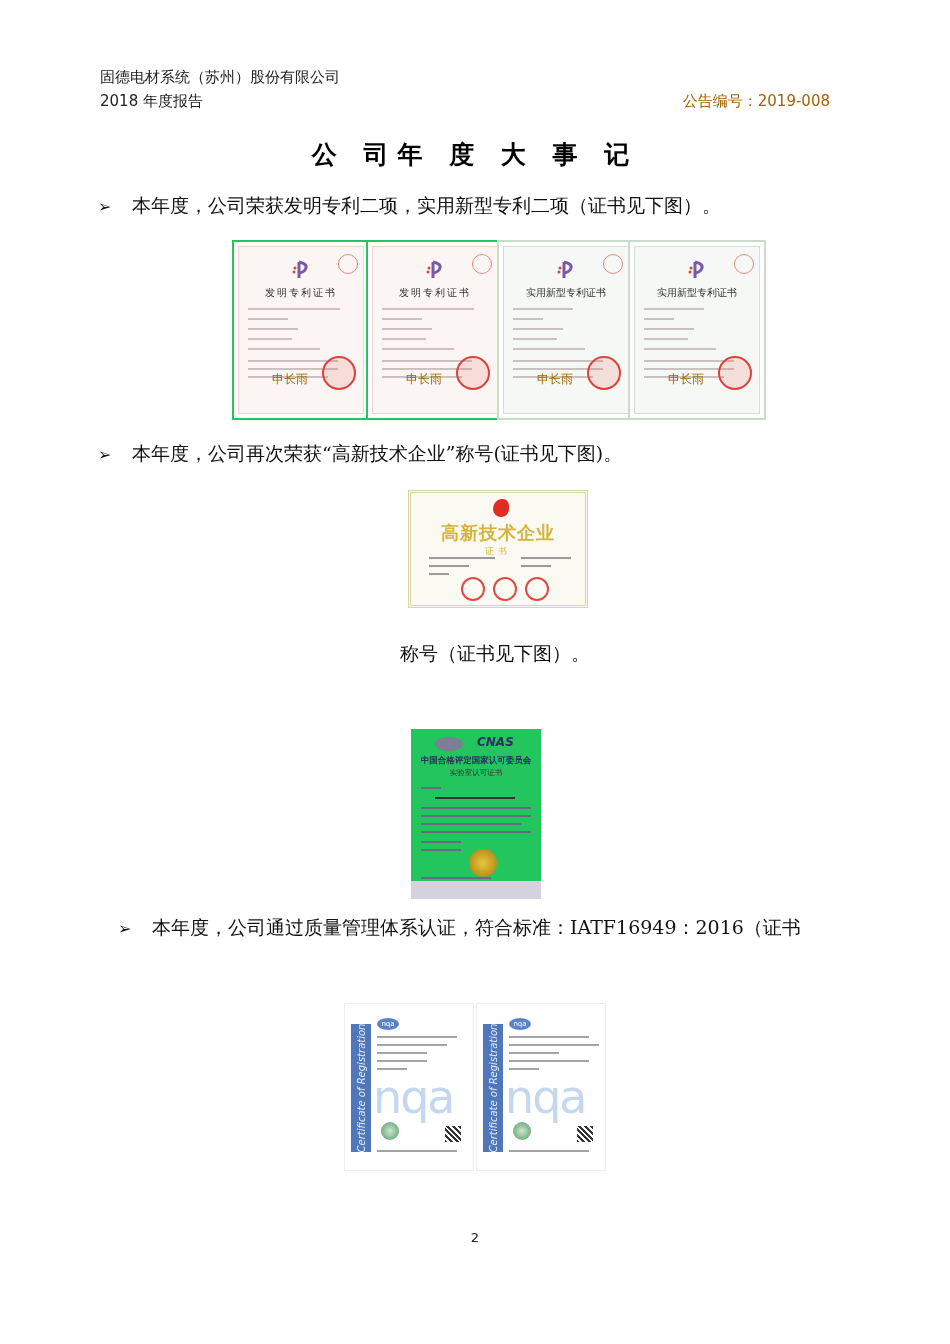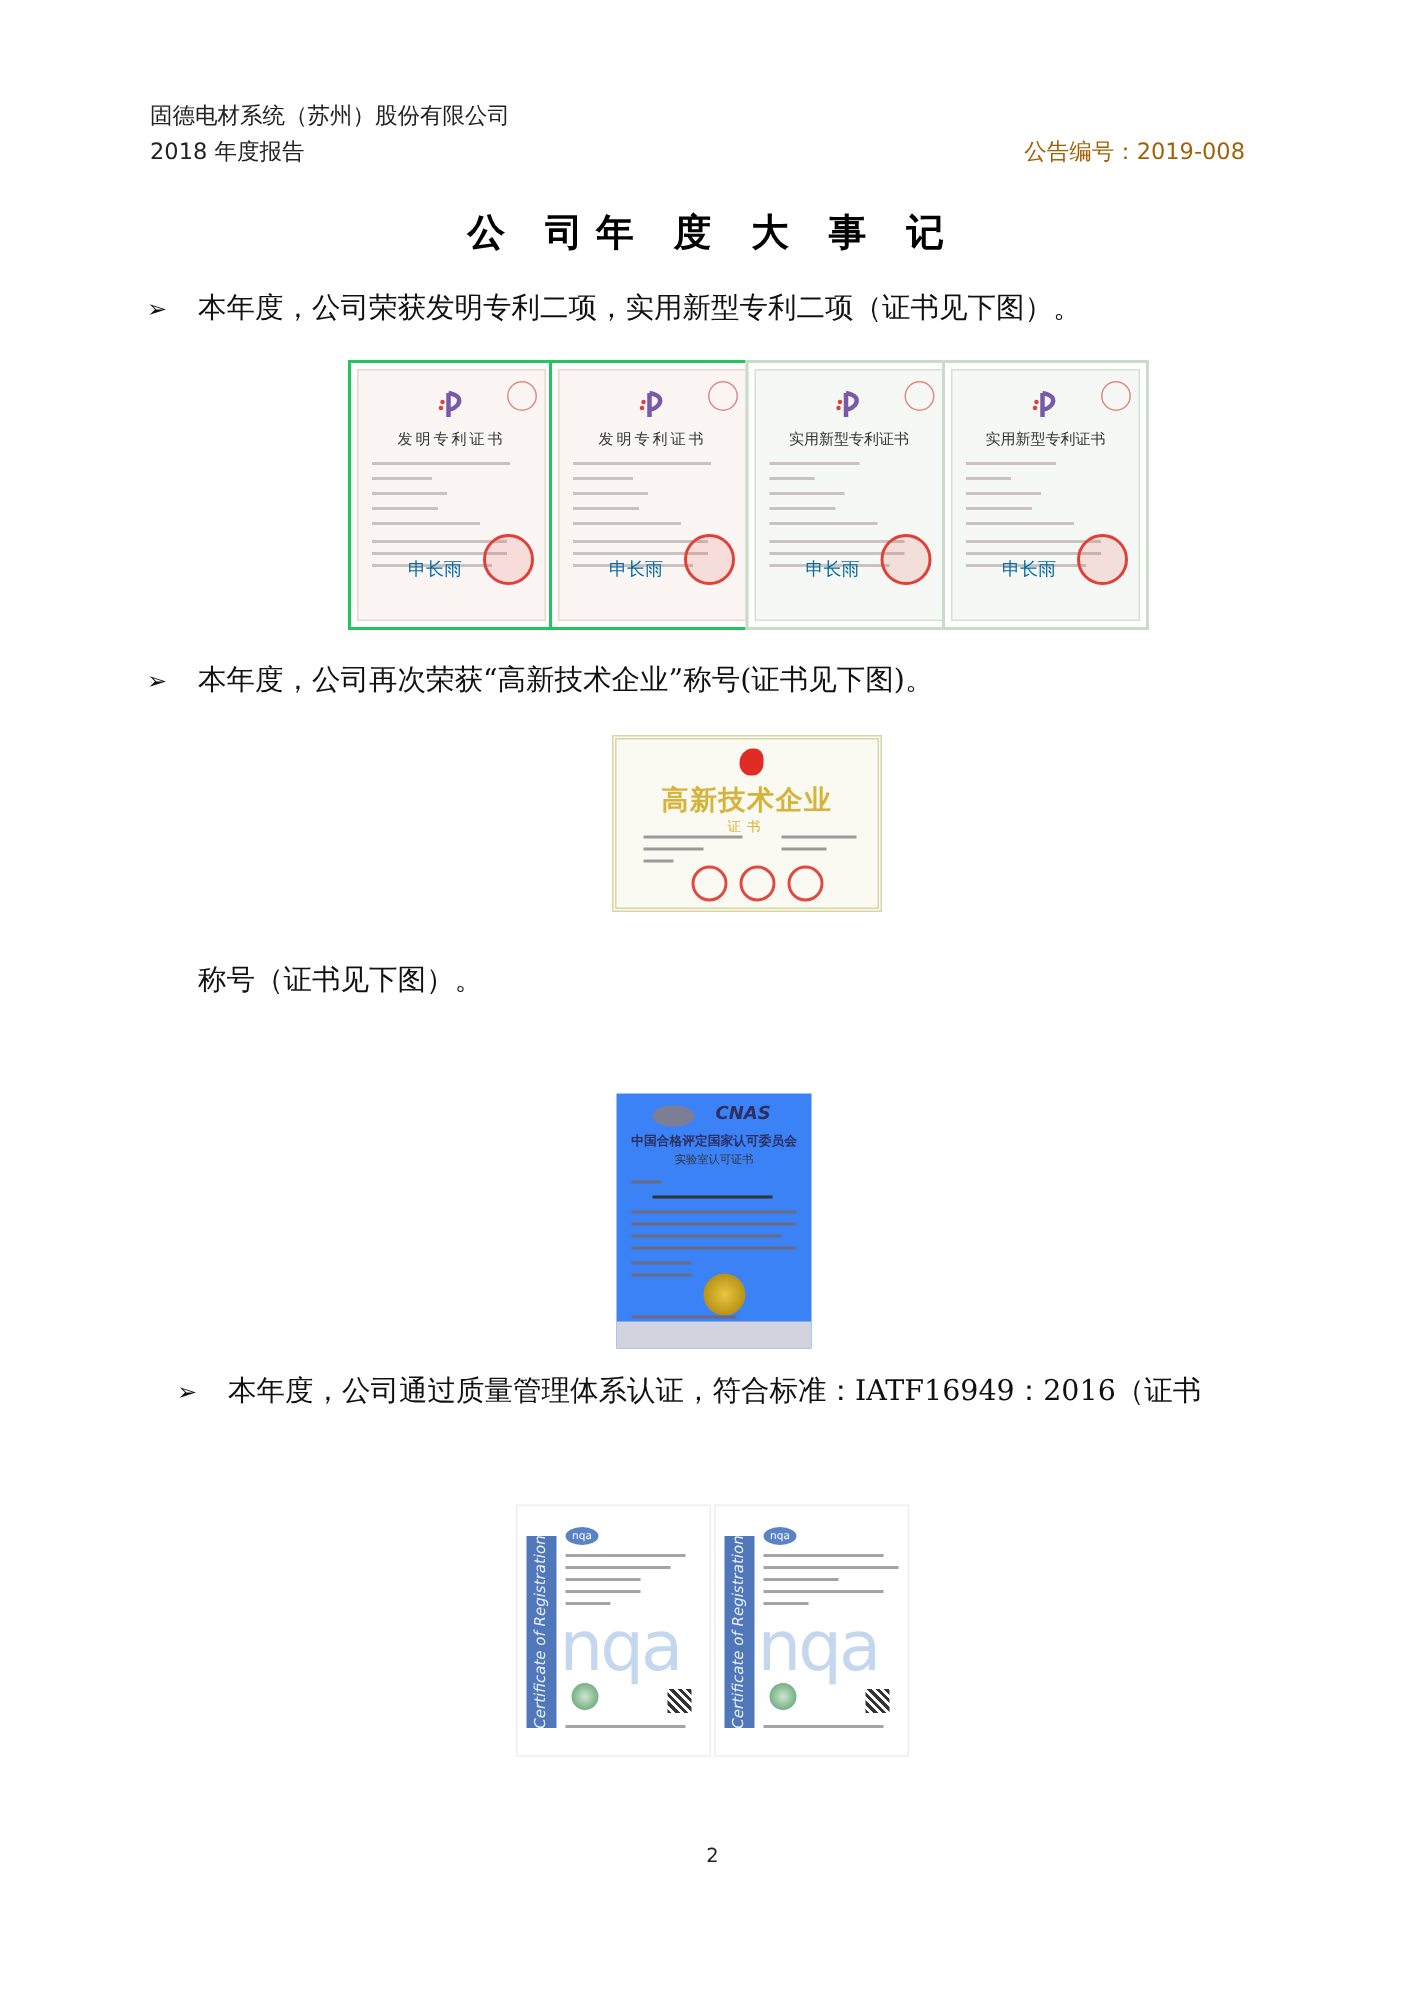--- a/index.html
+++ b/index.html
@@ -7,40 +7,40 @@
          font-family: "DejaVu Serif", "Liberation Serif", serif; color: #111; }
   .hdr { position: absolute; left: 100px; font-family: "DejaVu Sans", "Liberation Sans", sans-serif;
          font-size: 15px; color: #222; }
   .hdr-right { position: absolute; right: 120px; top: 92px; font-family: "DejaVu Sans", "Liberation Sans", sans-serif;
          font-size: 15px; color: #a16207; }
   .title { position: absolute; top: 138px; left: 0; width: 950px; text-align: center;
            font-family: "DejaVu Sans", "Liberation Sans", sans-serif; font-weight: bold;
            font-size: 25px; letter-spacing: 9px; color: #000; }
   .item { position: absolute; left: 98px; width: 760px; font-size: 19px; line-height: 50px; color: #111; }
   .item .bullet { display: inline-block; width: 34px; font-family: "DejaVu Sans", sans-serif; font-size: 16px; }
-  .item .cont { padding-left: 34px; }
+  .item .cont { padding-left: 34px; text-align: center; }
   .cert { position: absolute; box-sizing: border-box; overflow: hidden; }
   
   .patent { width: 138px; height: 180px; top: 240px; background: #fbf6f4; border: 2px solid #22c55e; box-shadow: inset 0 0 0 4px #fff, inset 0 0 0 5px #efd4d0; }
   .patent.green { background: #f5f8f4; border-color: #c9dcc8; box-shadow: inset 0 0 0 4px #fff, inset 0 0 0 5px #d2e2d0; }
   .patent .logo { position: absolute; left: 50%; top: 18px; transform: translateX(-50%); width: 20px; height: 20px; }
   .patent .ptitle { position: absolute; top: 44px; width: 100%; text-align: center; font-size: 10px; color: #333; letter-spacing: 2px; }
   .patent .line { position: absolute; left: 14px; height: 2px; background: #c9c2c0; }
   .patent .seal { position: absolute; right: 12px; bottom: 28px; width: 30px; height: 30px; border-radius: 50%; border: 2px solid #e0403a; background: rgba(230,80,70,0.15); }
   .patent .stamp { position: absolute; right: 10px; top: 12px; width: 18px; height: 18px; border-radius: 50%; border: 1px solid #e08a85; }
-  .patent .sig { position: absolute; left: 38px; bottom: 30px; font-size: 12px; color: #0369a1; font-family: "DejaVu Serif", serif; }
+  .patent .sig { position: absolute; left: 38px; bottom: 30px; font-size: 12px; color: #a16207; font-family: "DejaVu Serif", serif; }
   
   .hitech { left: 408px; top: 490px; width: 180px; height: 118px; background: #fbfaf2; border: 3px double #d8d6a6; }
   .hitech .flame { position: absolute; left: 82px; top: 6px; width: 16px; height: 18px; background: #e02c24; border-radius: 60% 40% 50% 50%; }
   .hitech .ht-title { position: absolute; top: 28px; width: 100%; text-align: center; font-family: "DejaVu Sans", sans-serif; font-weight: bold; font-size: 18px; color: #d6b33a; letter-spacing: 1px; }
   .hitech .ht-sub { position: absolute; top: 52px; width: 100%; text-align: center; font-family: "DejaVu Sans", sans-serif; font-size: 9px; color: #d6b33a; letter-spacing: 4px; }
   .hitech .tline { position: absolute; height: 2px; background: #9a9a9a; }
   .hitech .hseal { position: absolute; top: 84px; width: 20px; height: 20px; border-radius: 50%; border: 2px solid #e04a44; }
   
-  .cnas { left: 411px; top: 729px; width: 130px; height: 170px; background: #3b82f6; }
+  .cnas { left: 411px; top: 729px; width: 130px; height: 170px; background: #22c55e; }
   .cnas .logo1 { position: absolute; left: 24px; top: 8px; width: 28px; height: 14px; border-radius: 50%; background: #7c7e94; }
   .cnas .logo2 { position: absolute; left: 66px; top: 6px; font-family: "DejaVu Sans", sans-serif; font-weight: bold; font-style: italic; font-size: 12px; color: #2c2f60; }
   .cnas .ctitle { position: absolute; top: 26px; width: 100%; text-align: center; font-family: "DejaVu Sans", sans-serif; font-weight: bold; font-size: 8.5px; color: #2c2f60; }
   .cnas .csub { position: absolute; top: 39px; width: 100%; text-align: center; font-family: "DejaVu Sans", sans-serif; font-size: 7.5px; color: #333; }
   .cnas .cl { position: absolute; left: 10px; height: 2px; background: #6a6a80; }
   .cnas .gold { position: absolute; left: 58px; top: 120px; width: 28px; height: 28px; border-radius: 50%; background: radial-gradient(circle, #e8c640 0%, #b89218 70%); }
   .cnas .bottom { position: absolute; left: 0; bottom: 0; width: 100%; height: 18px; background: #d2d3de; }
   
   .nqa { top: 1003px; width: 130px; height: 168px; background: #ffffff; border: 1px solid #eee; }
   .nqa .band { position: absolute; left: 6px; top: 20px; width: 20px; height: 128px; background: #5077b9; }

